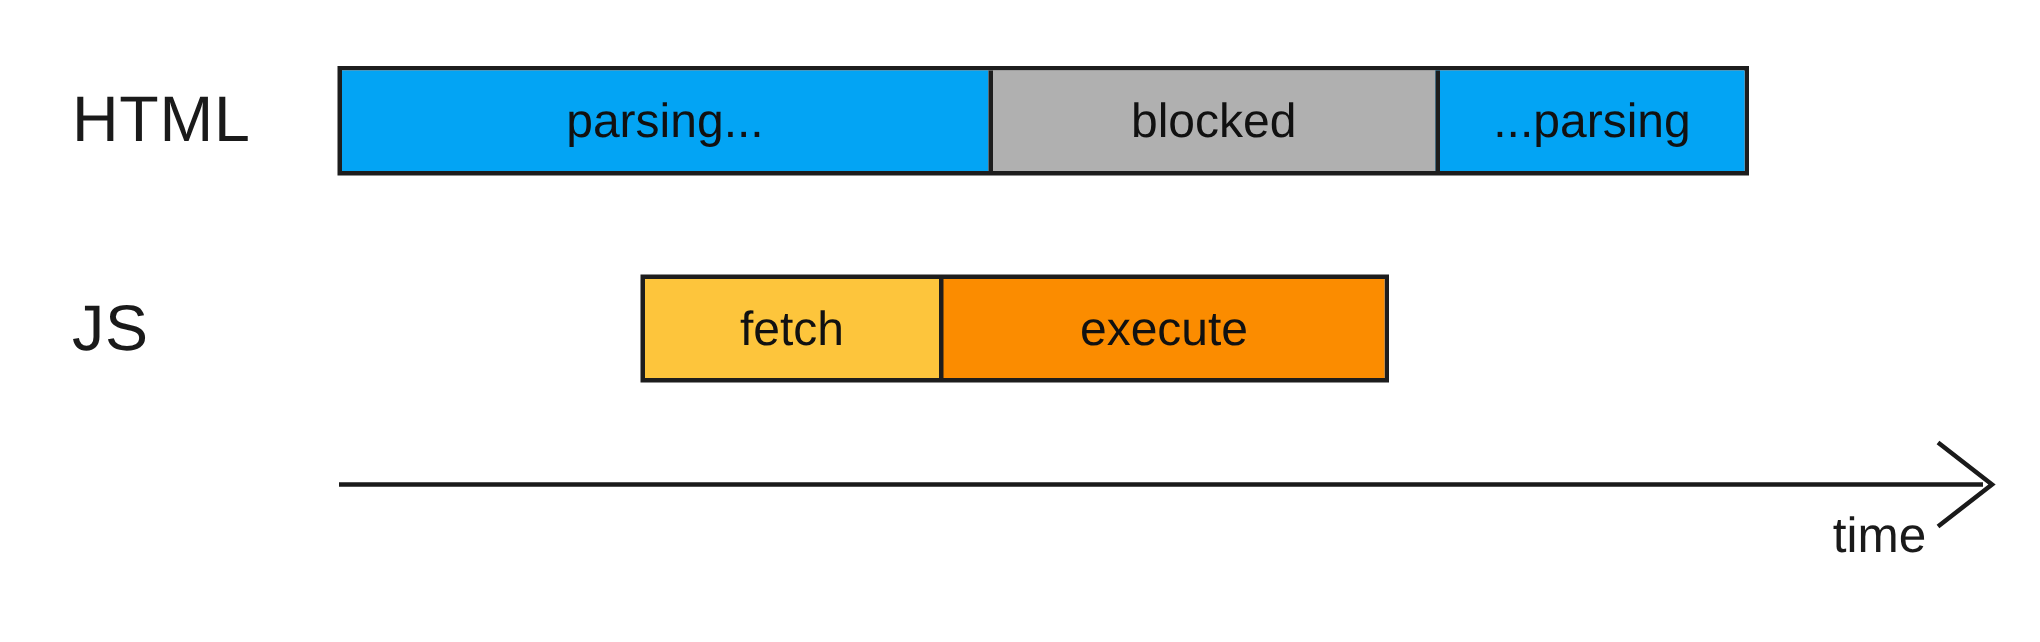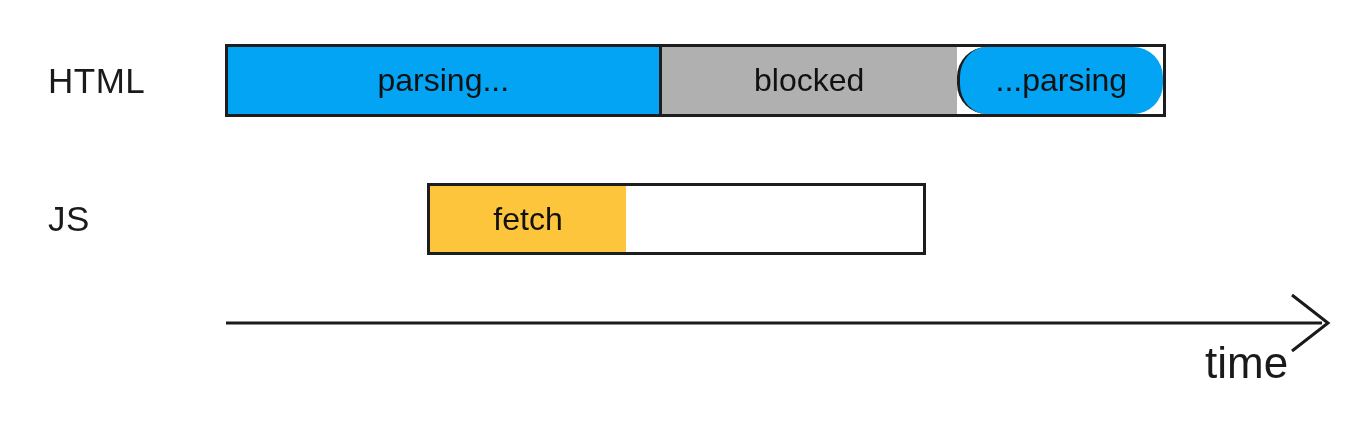--- a/index.html
+++ b/index.html
@@ -14,21 +14,21 @@
     background: #ffffff;
     font-family: "Liberation Sans", "DejaVu Sans", sans-serif;
     color: #1a1a1a;
     overflow: hidden;
   }
   .row-label {
     position: absolute;
     left: 48px;
     display: flex;
     align-items: center;
-    font-size: 35px;
+    font-size: 43px;
     letter-spacing: 0.5px;
     color: #1a1a1a;
   }
   .row-label-html { top: 44px; height: 73px; }
   .row-label-js   { top: 183px; height: 72px; }
   .bar {
     position: absolute;
     display: flex;
     box-sizing: border-box;
     border: 3px solid #1d1d1d;
@@ -41,58 +41,59 @@
     align-items: center;
     justify-content: center;
     font-size: 32px;
     color: #111111;
     overflow: hidden;
     white-space: nowrap;
   }
   .seg + .seg { border-left: 3px solid #1d1d1d; }
   .seg-html-1 { width: 470px; }
   .seg-html-2 { width: 325px; }
-  .seg-html-3 { width: 225px; border-radius: 30px; }
+  .seg-html-3 { width: 225px; }
   .seg-js-1 { width: 196px; }
   .seg-js-2 { width: 297px; }
   .axis-svg {
     position: absolute;
     left: 0;
     top: 0;
     width: 1360px;
     height: 428px;
     pointer-events: none;
   }
   .time-label {
     position: absolute;
     left: 1205px;
     top: 338px;
     width: 96px;
-    text-align: left;
-    font-size: 44px;
+    text-align: center;
+    font-size: 33px;
     color: #1a1a1a;
   }
 </style>
 </head>
 <body>
 
 <div class="canvas">
 
   <div class="row-label row-label-html">HTML</div>
 
   <div class="bar bar-html">
     <div class="seg seg-html-1" style="background-color: rgb(3, 164, 244);">parsing...</div>
     <div class="seg seg-html-2" style="background-color: rgb(176, 176, 176);">blocked</div>
     <div class="seg seg-html-3" style="background-color: rgb(3, 164, 244);">...parsing</div>
   </div>
 
   <div class="row-label row-label-js">JS</div>
 
   <div class="bar bar-js">
     <div class="seg seg-js-1" style="background-color: rgb(253, 197, 60);">fetch</div>
+    <div class="seg seg-js-2" style="background-color: rgb(251, 140, 0);">execute</div>
   </div>
 
   <svg class="axis-svg" viewBox="0 0 1360 428" xmlns="http://www.w3.org/2000/svg">
     <line x1="226" y1="323" x2="1322" y2="323" stroke="#1a1a1a" stroke-width="3"></line>
     <polyline points="1292,295 1328,323 1292,351" fill="none" stroke="#1a1a1a" stroke-width="3"></polyline>
   </svg>
 
   <div class="time-label">time</div>
 
 </div>

